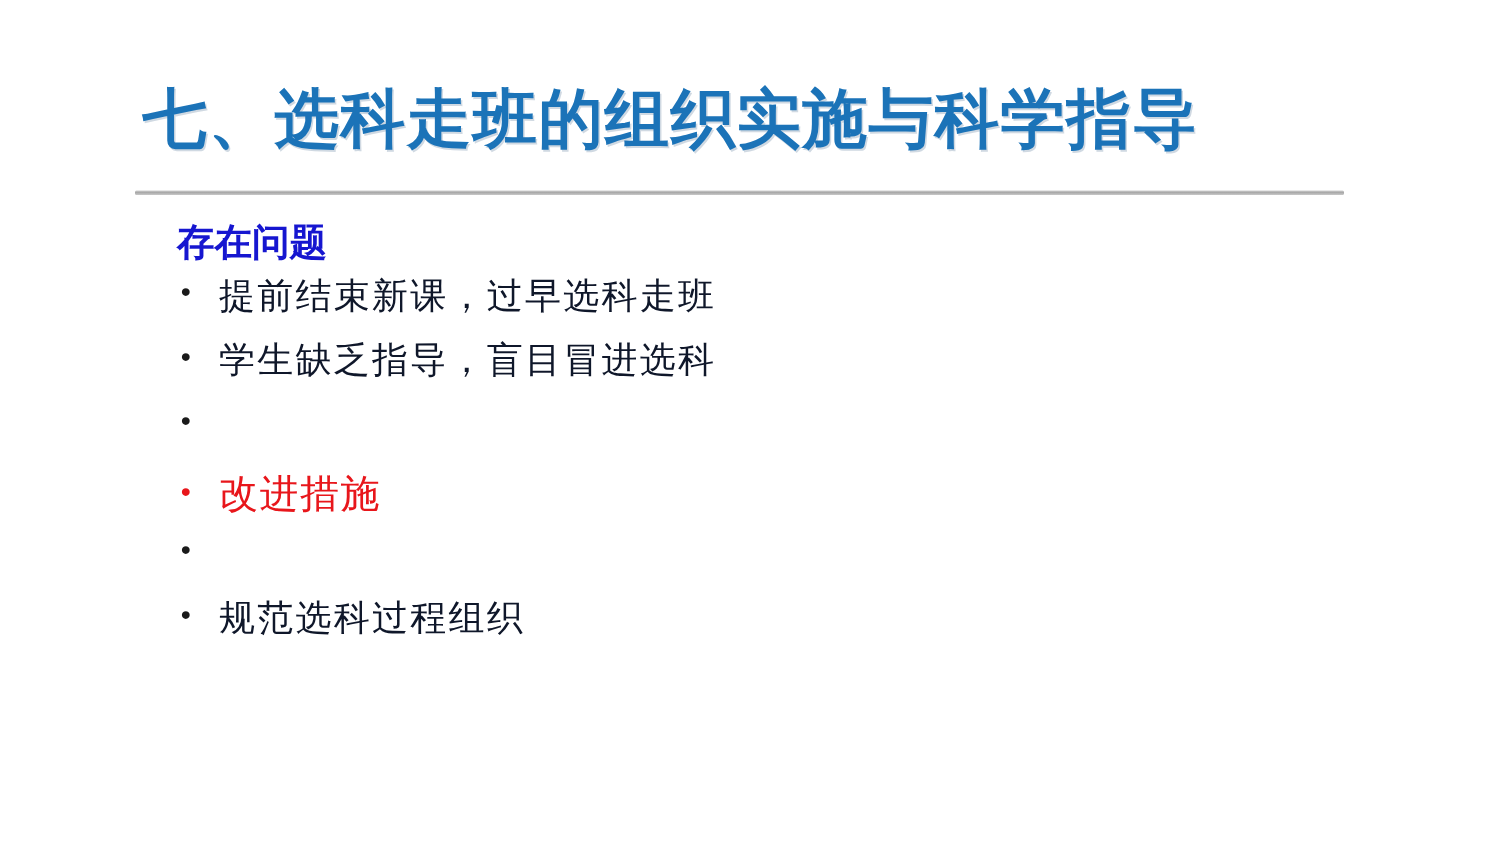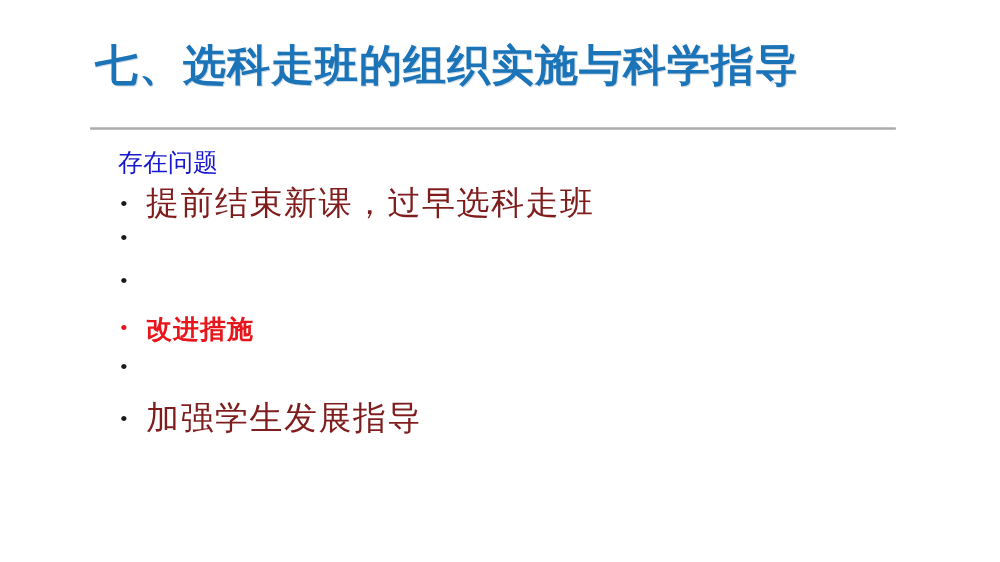--- a/index.html
+++ b/index.html
@@ -20,23 +20,23 @@
   .slide {
     position: absolute;
     inset: 0;
     background: #ffffff;
   }
 
   
   .slide-title {
     position: absolute;
     left: 95px;
-    top: 40px;
+    top: 56px;
     width: 860px;
-    font-family: Liberation Sans, sans-serif;
+    font-family: Liberation Serif, serif;
     font-size: 43px;
     font-weight: bold;
     letter-spacing: 1px;
     color: #1B73B8;
     line-height: 1.18;
     white-space: nowrap;
     text-shadow: 1px 1px 0 rgba(150,170,190,0.45);
   }
 
   
@@ -54,21 +54,21 @@
   .body-block {
     position: absolute;
     left: 110px;
     top: 150px;
     width: 820px;
   }
 
   .section-heading {
     font-family: "Liberation Sans", "DejaVu Sans", sans-serif;
     font-size: 25px;
-    font-weight: normal;
+    font-weight: bold;
     color: #1616D0;
     line-height: 1.0;
     padding-left: 8px;
     margin-bottom: 12px;
     white-space: nowrap;
   }
 
   .bullet-row {
     display: flex;
     align-items: baseline;
@@ -87,30 +87,30 @@
     position: relative;
     top: -3px;
   }
 
   .bullet-row.accent .bullet-dot {
     color: #E8161B;
   }
 
   .bullet-text {
     flex: 0 0 auto;
-    font-family: Liberation Serif, serif;
-    font-size: 33px;
-    color: #7f1d1d;
+    font-family: Liberation Mono, monospace;
+    font-size: 24px;
+    color: #0f172a;
     letter-spacing: 1.5px;
     line-height: 1.0;
   }
 
   .bullet-row.accent .bullet-text {
     font-family: "Liberation Sans", "DejaVu Sans", sans-serif;
-    font-weight: bold;
+    font-weight: normal;
     font-size: 26px;
     color: #E8161B;
     letter-spacing: 1px;
   }
 </style>
 </head>
 <body>
 
 <div class="slide">
 
@@ -122,34 +122,35 @@
 
     <div class="section-heading">存在问题</div>
 
     <div class="bullet-row">
       <span class="bullet-dot">•</span>
       <span class="bullet-text">提前结束新课，过早选科走班</span>
     </div>
 
     <div class="bullet-row">
       <span class="bullet-dot">•</span>
+      <span class="bullet-text">学生缺乏指导，盲目冒进选科</span>
     </div>
 
     <div class="bullet-row">
       <span class="bullet-dot">•</span>
     </div>
 
     <div class="bullet-row accent">
       <span class="bullet-dot">•</span>
       <span class="bullet-text">改进措施</span>
     </div>
 
     <div class="bullet-row">
       <span class="bullet-dot">•</span>
     </div>
 
     <div class="bullet-row">
       <span class="bullet-dot">•</span>
-      <span class="bullet-text">加强学生发展指导</span>
+      <span class="bullet-text">规范选科过程组织</span>
     </div>
 
   </div>
 </div>
 
 </body></html>

